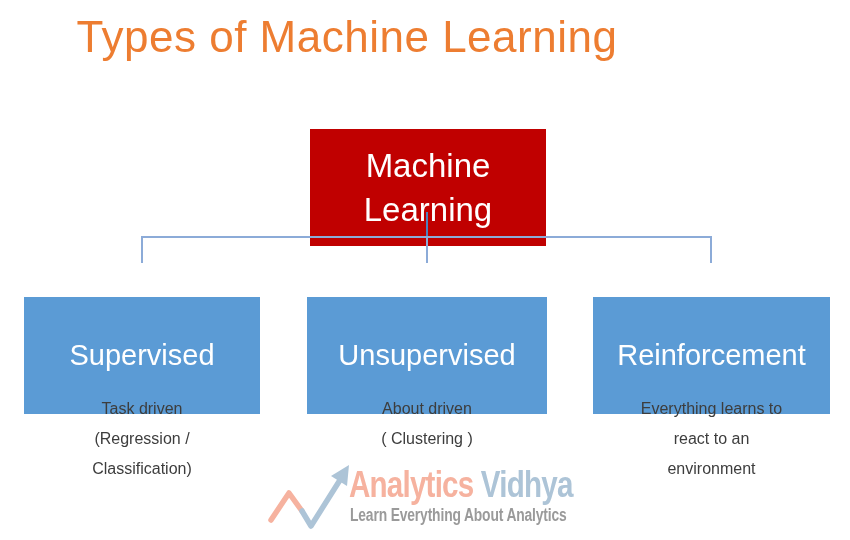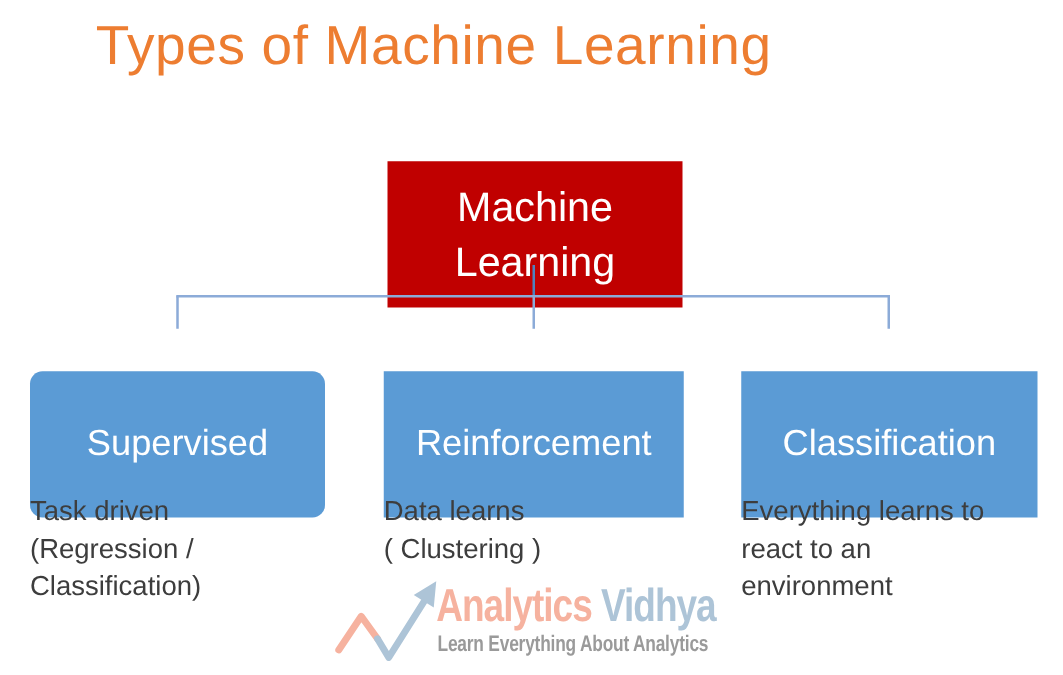--- a/index.html
+++ b/index.html
@@ -43,34 +43,35 @@
   .box.root{
     left:310px;top:95px;width:236px;height:117px;
     background:var(--root-box-color);
     font-size:33px;line-height:44px;
   }
   .box.child{
     top:263px;height:117px;
     background:var(--child-box-color);
     font-size:29px;
   }
-  .box.child.c0{left:24px;width:236px;border-radius:10px;}
+  .box.child.c0{left:24px;width:236px;}
   .box.child.c1{left:307px;width:240px;}
   .box.child.c2{left:593px;width:237px;}
   .connector{position:absolute;background:var(--connector-color);}
   .connector.v-top{left:426px;top:212px;width:2px;height:25px;background:var(--connector-dark-color);}
   .connector.h-main{left:141px;top:236px;width:571px;height:2px;}
   .connector.v-stub{top:237px;width:2px;height:26px;}
   .connector.s0{left:141px;}
   .connector.s1{left:426px;}
   .connector.s2{left:710px;}
   .description{
     position:absolute;
     top:394px;
-    font-size:22px;line-height:30px;
+    text-align:center;
+    font-size:16px;line-height:30px;
     color:var(--description-color);
     white-space:pre-line;
   }
   .description.d0{left:24px;width:236px;}
   .description.d1{left:307px;width:240px;}
   .description.d2{left:593px;width:237px;}
   .logo{position:absolute;left:268px;top:460px;width:310px;height:70px;}
   .logo-icon{position:absolute;left:0;top:0;width:90px;height:70px;}
   .logo-text{
     position:absolute;left:81px;top:4px;
@@ -100,27 +101,27 @@
   <div class="box root">Machine
 Learning</div>
 
   <div class="connector v-top"></div>
   <div class="connector h-main"></div>
   <div class="connector v-stub s0"></div>
   <div class="connector v-stub s1"></div>
   <div class="connector v-stub s2"></div>
 
   <div class="box child c0">Supervised</div>
-  <div class="box child c1">Reinforcement</div>
-  <div class="box child c2">Classification</div>
+  <div class="box child c1">Unsupervised</div>
+  <div class="box child c2">Reinforcement</div>
 
   <div class="description d0">Task driven
 (Regression /
 Classification)</div>
-  <div class="description d1">Data learns
+  <div class="description d1">About driven
 ( Clustering )</div>
   <div class="description d2">Everything learns to
 react to an
 environment</div>
 
   <div class="logo">
     <svg class="logo-icon" viewBox="0 0 90 70" xmlns="http://www.w3.org/2000/svg">
       <polyline points="3,60 21,33 34,51" fill="none" style="stroke:var(--logo-salmon)" stroke-width="5.5" stroke-linejoin="round" stroke-linecap="round"></polyline>
       <polyline points="34,51 43,66 72,20" fill="none" style="stroke:var(--logo-blue)" stroke-width="5.5" stroke-linejoin="round" stroke-linecap="round"></polyline>
       <polygon points="81,5 79,26 63,16" style="fill:var(--logo-blue)"></polygon>

